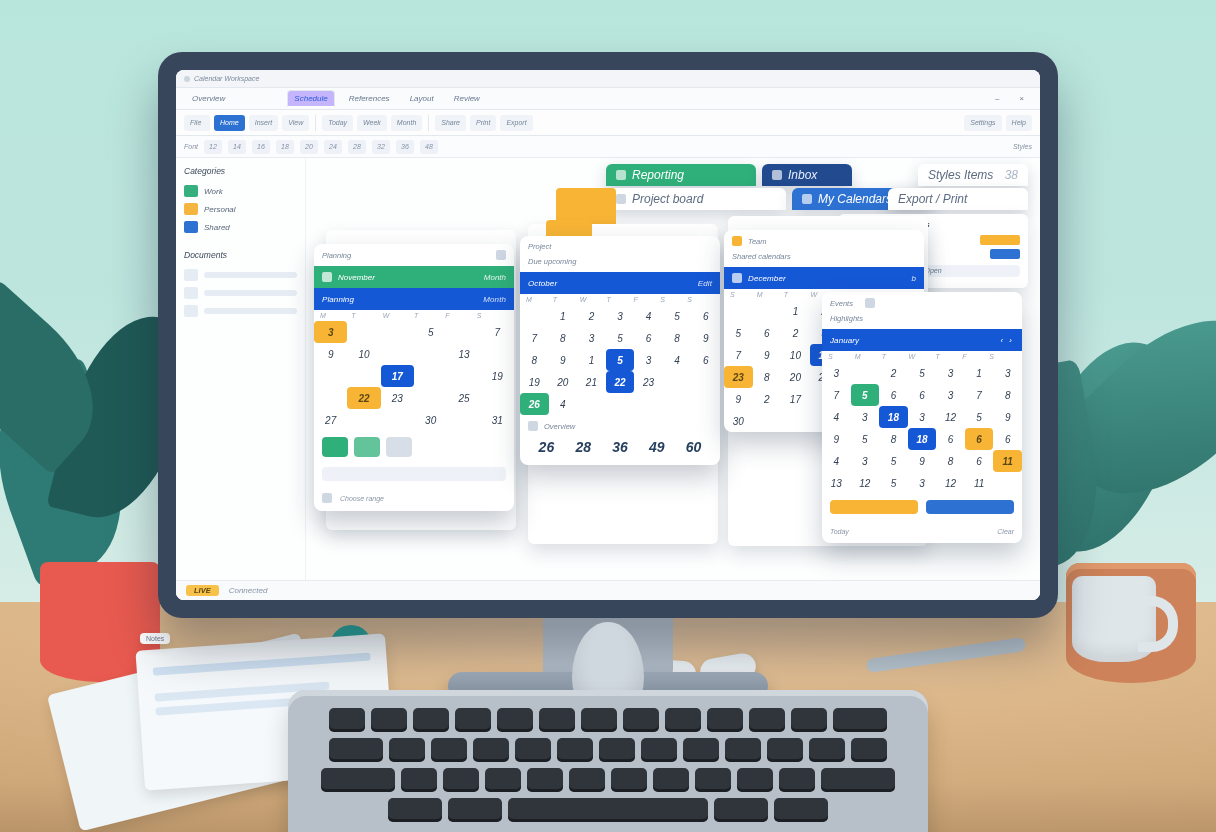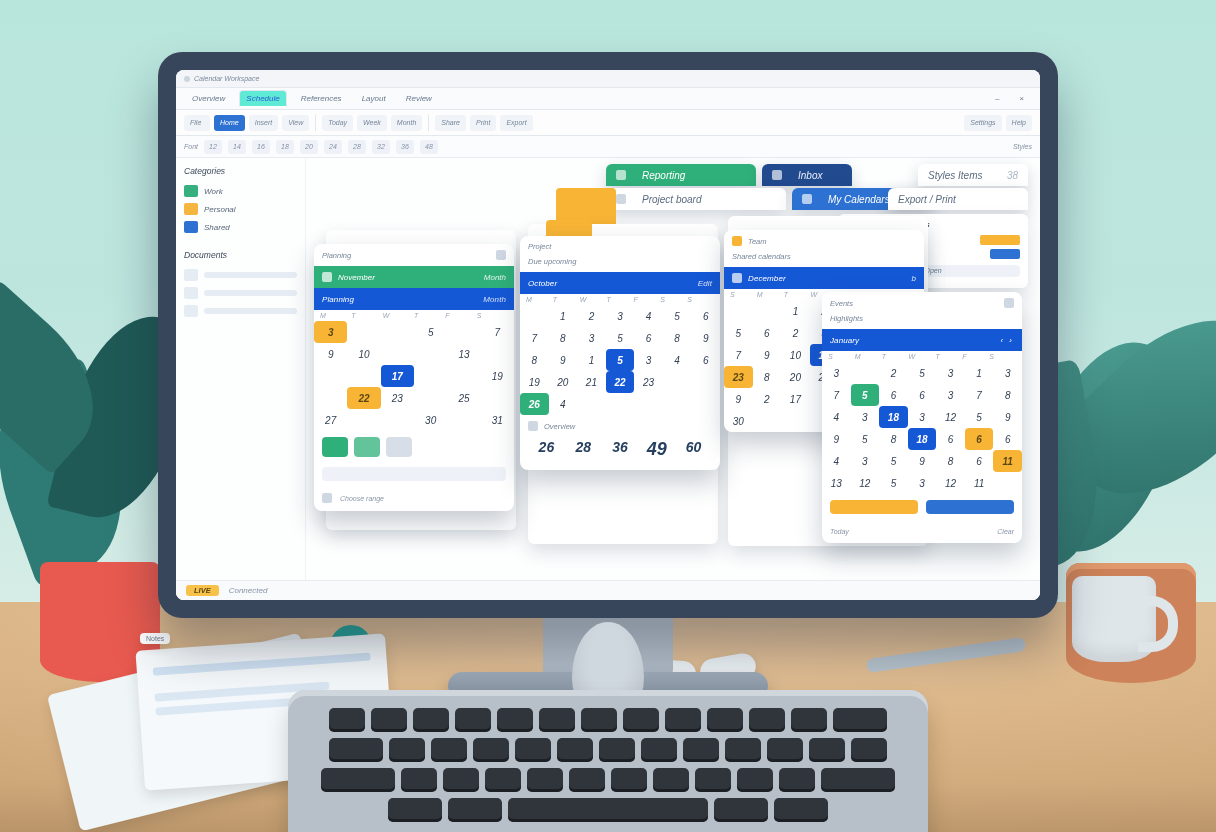--- a/index.html
+++ b/index.html
@@ -43,21 +43,21 @@
   .bezel-inner{ width:100%; height:100%; background:#38465b; border-radius:14px; padding:4px;font-style:italic; }
   .screen{ width:100%; height:100%; background:#ffffff; border-radius:8px; position:relative; overflow:hidden; box-shadow: inset 0 0 0 1px #d5dde6; }
   .stand-neck{ position:absolute; left:50%; transform:translateX(-50%); top:612px; width:130px; height:68px; background:linear-gradient(180deg,#c3ccd6,#aeb9c5); border-radius:0 0 10px 10px; }
   .stand-base{ position:absolute; left:50%; transform:translateX(-50%); top:672px; width:320px; height:28px; background:linear-gradient(180deg,#9fabb8,#7f8c9a); border-radius:14px; box-shadow:0 12px 18px rgba(0,0,0,.25); }
 
   
   .titlebar{ height:18px; background:#f3f5f8; border-bottom:1px solid #e3e8ee; display:flex; align-items:center; padding:0 8px; gap:4px; font-size:7px; color:#7b8a9c;}
   .titlebar .dot{ width:6px; height:6px; border-radius:50%; background:#cdd5df;}
   .tabbar{ height:22px; background:#fafbfd; border-bottom:1px solid #e3e8ee; display:flex; gap:8px; padding:2px 10px; font-size:8px; color:#68788d;}
   .tab{ display:flex; align-items:center; padding:0 6px; border-radius:4px 4px 0 0; cursor:pointer;}
-  .tab.active{ background:#5eead4; border:1px solid #e3e8ee; border-bottom-color:#fff; color:#2d5bd7;}
+  .tab.active{ background:#c4b5fd; border:1px solid #e3e8ee; border-bottom-color:#fff; color:#2d5bd7;margin-left:48px;}
   .ribbon{ height:26px; background:#fdfdfe; border-bottom:1px solid #e3e8ee; display:flex; align-items:center; gap:4px; padding:0 8px; font-size:7px; color:#78879a;}
   .ribbon-chip{ height:16px; min-width:26px; padding:0 6px; display:inline-flex; align-items:center; gap:4px; border-radius:3px; background:#f0f3f8; white-space:nowrap;}
   .ribbon-chip.on{ background:#2d72d2; color:#fff;}
   .ribbon-sep{ width:1px; height:16px; background:#e3e8ee; margin:0 2px;}
   .subribbon{ height:22px; background:#fbfcfd; border-bottom:1px solid #e8ecf2; display:flex; align-items:center; gap:6px; padding:0 8px; font-size:7px; color:#8592a5;}
   .pill-num{ min-width:18px; height:14px; border-radius:3px; background:#eef2f8; display:inline-flex; align-items:center; justify-content:center; padding:0 4px;}
 
   .workspace{ position:absolute; left:0; right:0; top:88px; bottom:0; background:#fdfefe; }
   .left-rail{ position:absolute; left:0; top:0; bottom:0; width:130px; border-right:1px solid #eef1f5; padding:8px 8px; font-size:8px; color:#59677a;}
   .rail-title{ color:#3d4a5c; margin-bottom:6px; font-size:8.5px;}
@@ -83,21 +83,21 @@
   .cell.selg{ background:#2fb07a; color:#fff; border-radius:4px; font-weight:600;}
   .cell.amb{ background:#f7b435; color:#5b4714; border-radius:4px; font-weight:600;}
   .chiprow{ display:flex; gap:6px; padding:6px 8px;}
   .sw{ width:26px; height:20px; border-radius:4px;}
   .sw.g{ background:#2fb07a;}
   .linebtn{ margin:4px 8px 8px; height:14px; border-radius:4px; background:#eef2f8;}
   .ftr{ padding:4px 8px 8px; font-size:7px; color:#8a96a9; display:flex; gap:8px; align-items:center;}
   .ico{ width:10px; height:10px; background:#cfd7e3; border-radius:2px; display:inline-block;}
 
   
-  .stacktab{ position:absolute; height:22px; background:#fff; border-radius:6px 6px 0 0; padding:0 10px; display:flex; align-items:center; gap:16px; font-size:10px; color:#5c6b80; box-shadow:0 6px 16px rgba(29,46,73,.2);}
+  .stacktab{ position:absolute; height:22px; background:#fff; border-radius:6px 6px 0 0; padding:0 10px; display:flex; align-items:center; gap:6px; font-size:12px; color:#5c6b80; box-shadow:0 6px 16px rgba(29,46,73,.2);}
   .stacktab.green{ background:#2fb07a; color:#fff;}
   .stacktab.dblue{ background:#214a8f; color:#e8eefb;}
   .stacktab.lblue{ background:#2d72d2; color:#fff;}
   .stacktab .ticon{ width:10px; height:10px; border-radius:2px; background:rgba(255,255,255,.65); }
   .stacktab.white .ticon{ background:#cfd7e3;}
   .folder{ position:absolute; width:60px; height:40px; border-radius:4px; }
 
   
   .backsheet{ position:absolute; background:#fff; border-radius:6px; box-shadow:0 8px 18px rgba(29,46,73,.15); }
 
@@ -393,21 +393,21 @@
               <div class="cell mute"></div>
             </div>
           <div class="sec" style="display:flex;gap:6px;align-items:center">
             <span class="ico"></span>
             <span>Overview</span>
           </div>
           <div style="display:grid;grid-template-columns:repeat(5,1fr);padding:2px 8px 10px;">
           <div style="text-align: center; font-size: 14px; color: rgb(39, 64, 95); font-weight: 600;">26</div>
               <div style="text-align: center; font-size: 14px; color: rgb(39, 64, 95); font-weight: 600;">28</div>
               <div style="text-align: center; font-size: 14px; color: rgb(39, 64, 95); font-weight: 600;">36</div>
-              <div style="text-align: center; font-size: 18px; color: rgb(39, 64, 95); font-weight: 600;">49</div>
+              <div style="text-align: center; font-size: 14px; color: rgb(39, 64, 95); font-weight: 600;">49</div>
               <div style="text-align: center; font-size: 14px; color: rgb(39, 64, 95); font-weight: 600;">60</div>
             </div>
         </div>
 
         <div class="card" id="cardC" style="left:548px; top:72px; width:200px;">
           <div class="sec" style="display:flex;gap:6px;align-items:center">
               <span style="width:10px;height:10px;background:#f7b435;border-radius:2px"></span>
               <span>Team</span>
             </div>
           <div class="sec" style="padding-top:0"><span>Shared calendars</span></div>
@@ -467,21 +467,21 @@
               <div class="cell mute"></div>
               <div class="cell mute"></div>
               <div class="cell mute"></div>
               <div class="cell mute"></div>
               <div class="cell mute"></div>
               <div class="cell mute"></div>
             </div>
         </div>
 
         <div class="card" id="cardD" style="right:18px; top:134px; width:200px;">
-          <div class="sec" style="display:flex;gap:12px;align-items:center;justify-content:space-between">
+          <div class="sec" style="display:flex;gap:12px;align-items:center;justify-content:flex-start">
             <span>Events</span>
             <span class="ico"></span>
           </div>
           <div class="sec" style="padding-top:0"><span>Highlights</span></div>
           <div class="hdr">
             <span>January</span>
             <span style="letter-spacing:2px">‹ ›</span>
           </div>
           <div class="dowrow">
               <span>S</span>

